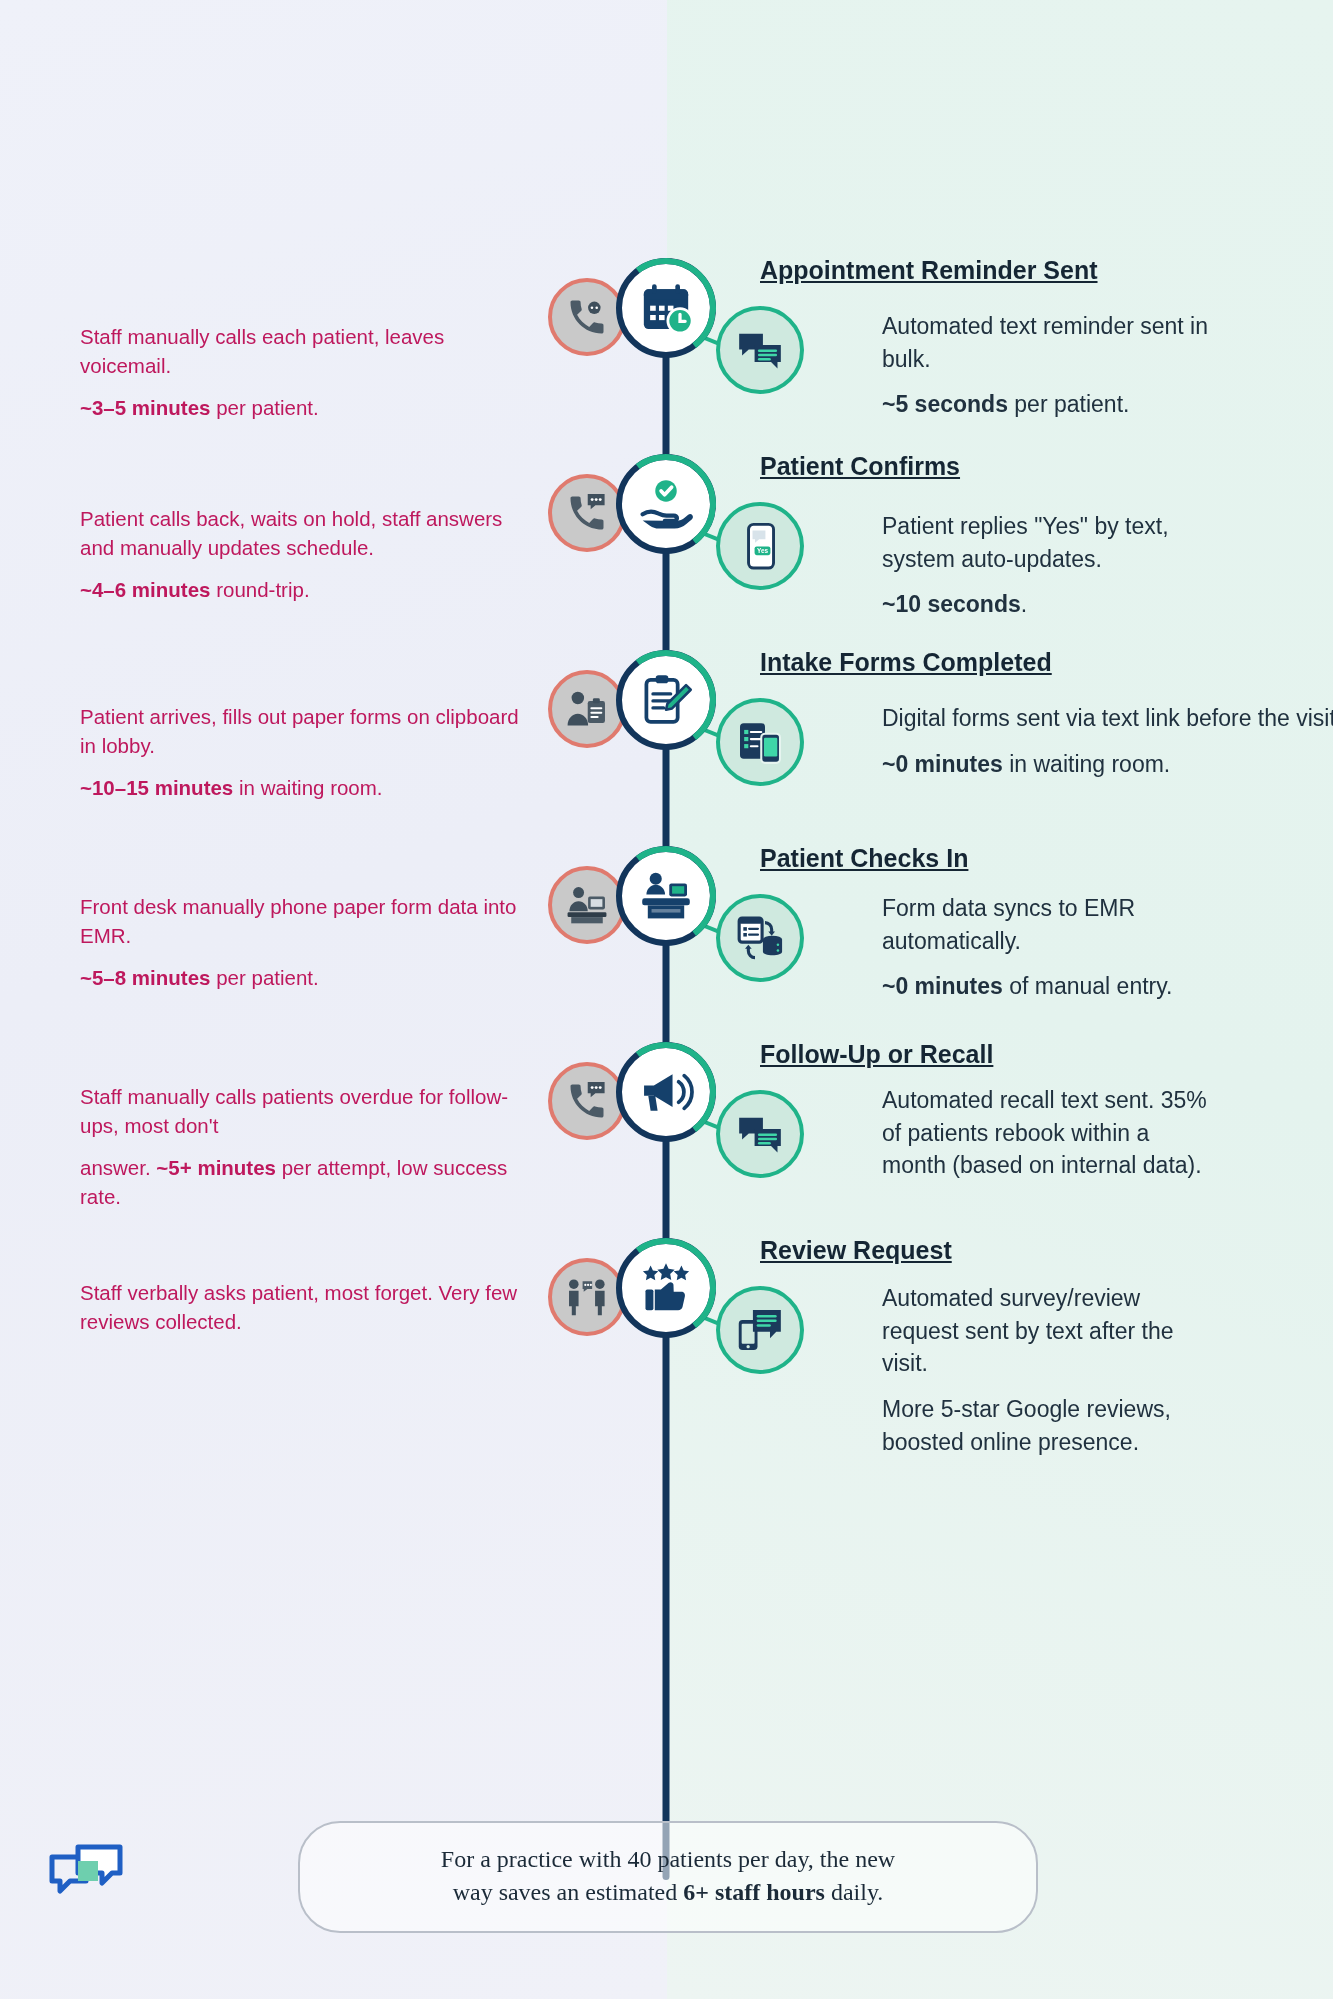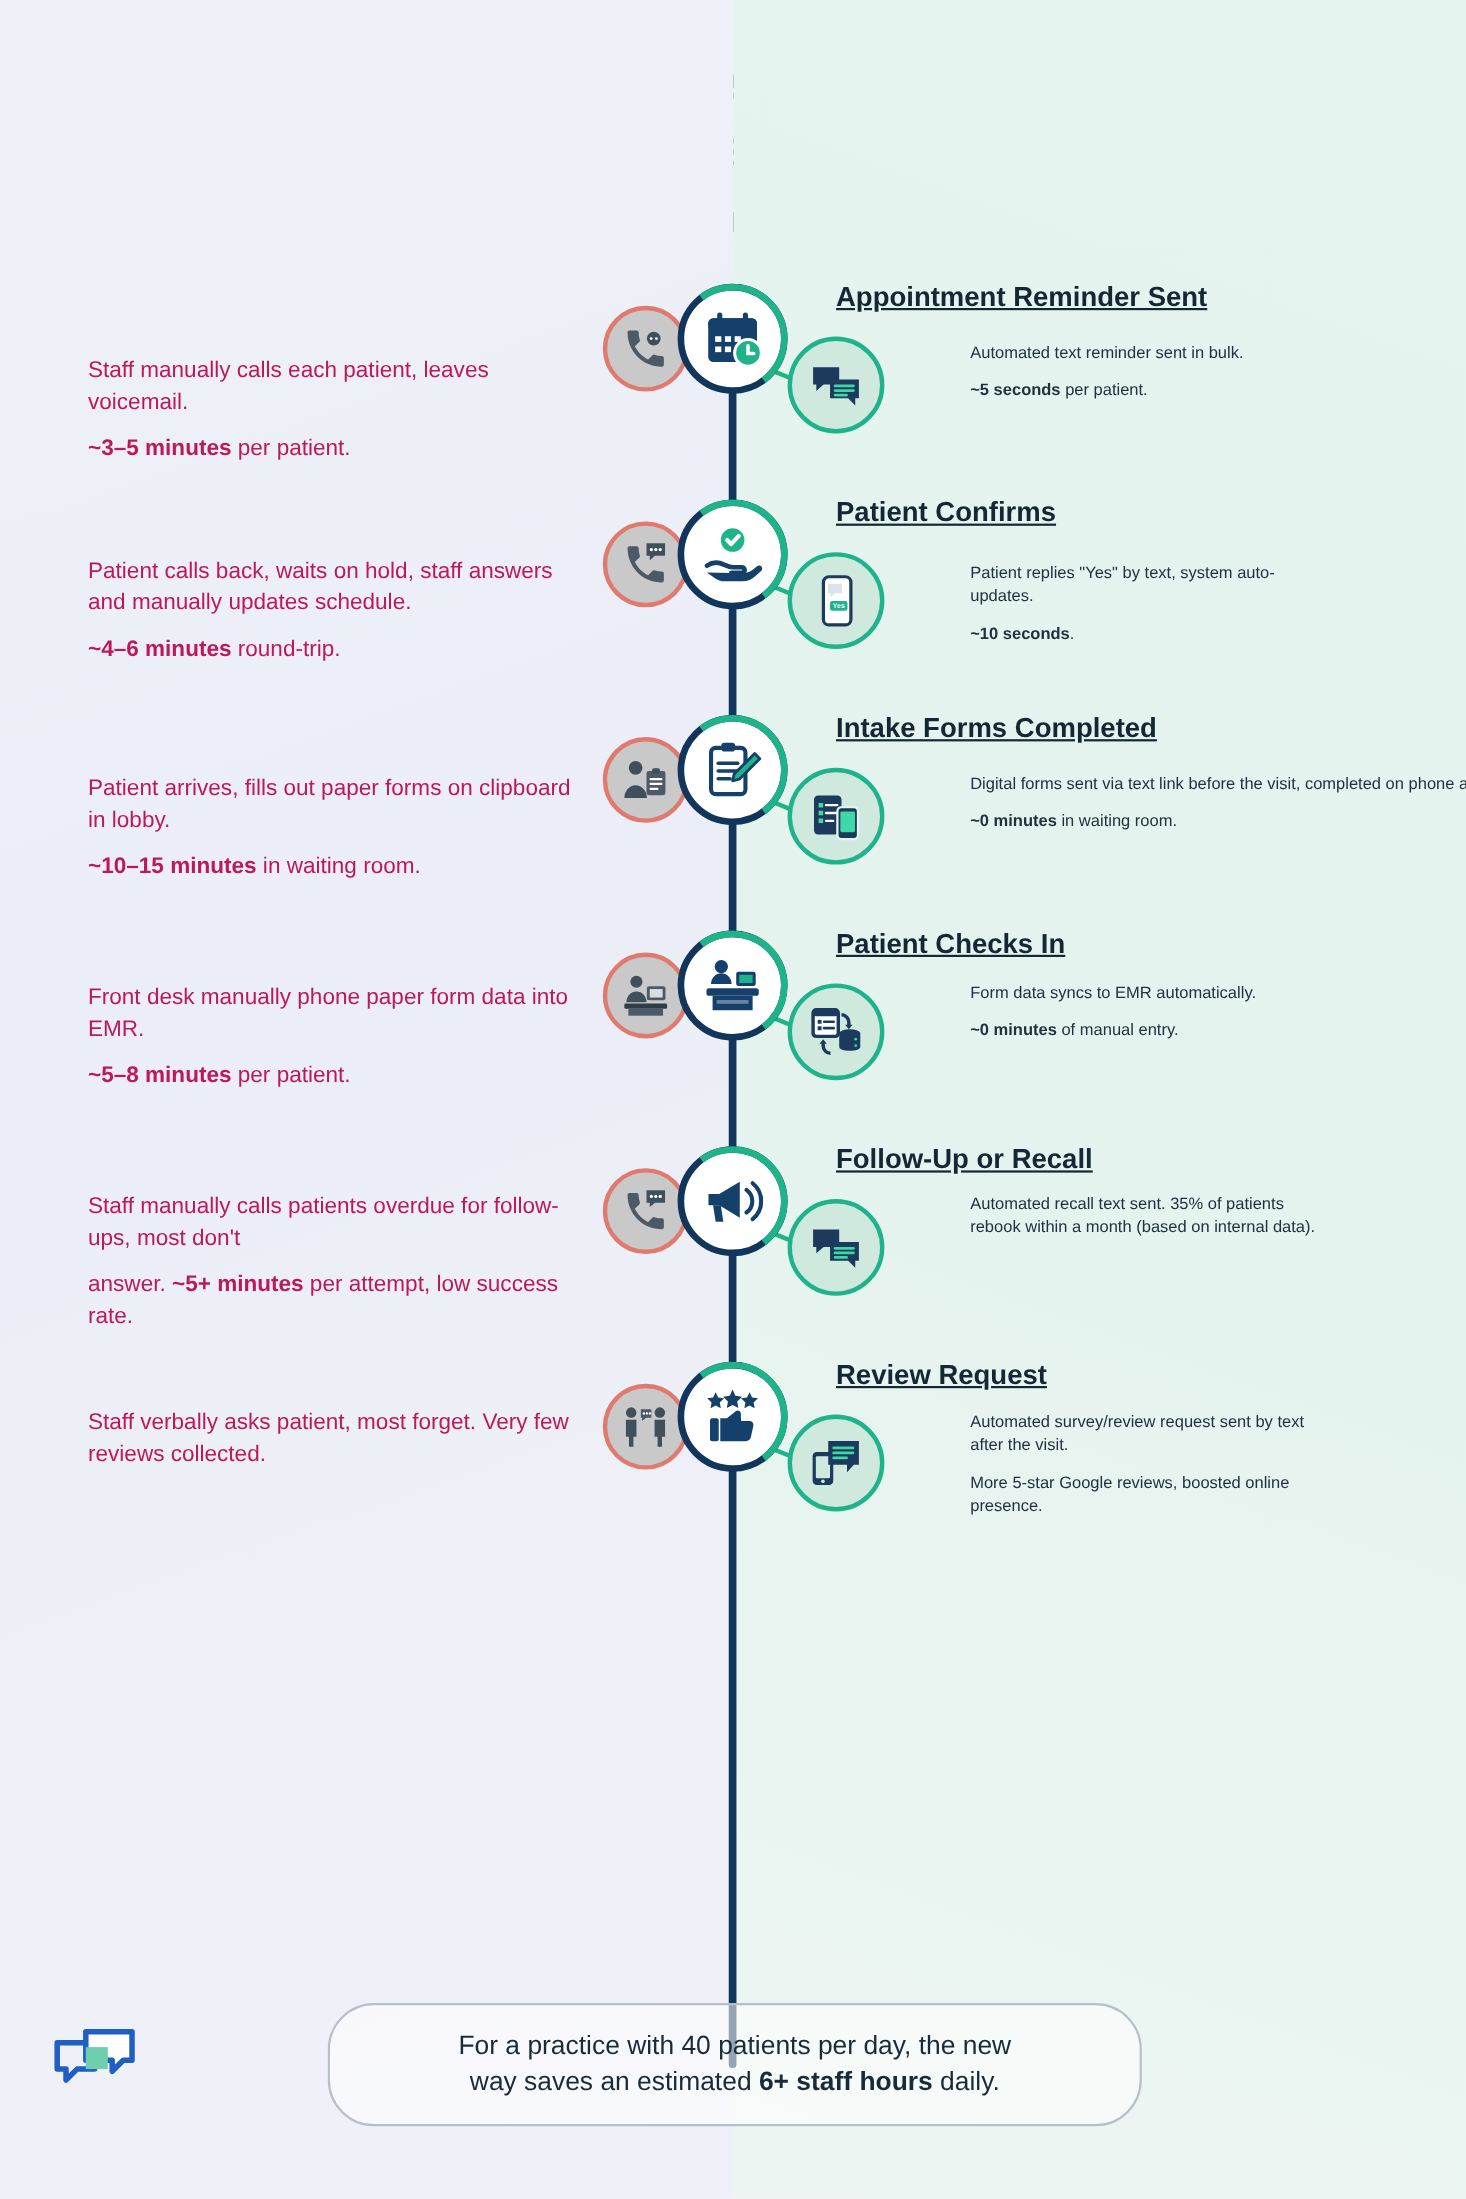--- a/index.html
+++ b/index.html
@@ -170,34 +170,35 @@
     font-weight: 700;
     color: #152634;
     white-space: nowrap;
     text-decoration: underline;
   }
   .new-text {
     position: absolute;
     left: 882px;
     width: 330px;
     top: 52px;
-    font-size: 15px;
+    font-size: 23px;
     line-height: 1.42;
     color: #20313f;
   }
   .new-text .t-time { font-weight: 700; }
   .new-text p { margin: 0; }
   .new-text .gap { margin-top: 13px; }
 
   
   .footer-wrap {
     position: absolute;
     left: 0; right: 0;
     bottom: 58px;
     height: 120px;
+    font-family: Liberation Serif, serif;
   }
   .footer-box {
     position: absolute;
     left: 298px;
     top: 0;
     width: 740px;
     padding: 20px 28px 22px;
     background: rgba(255,255,255,0.55);
     border: 2px solid #b9bfc9;
     border-radius: 42px;

